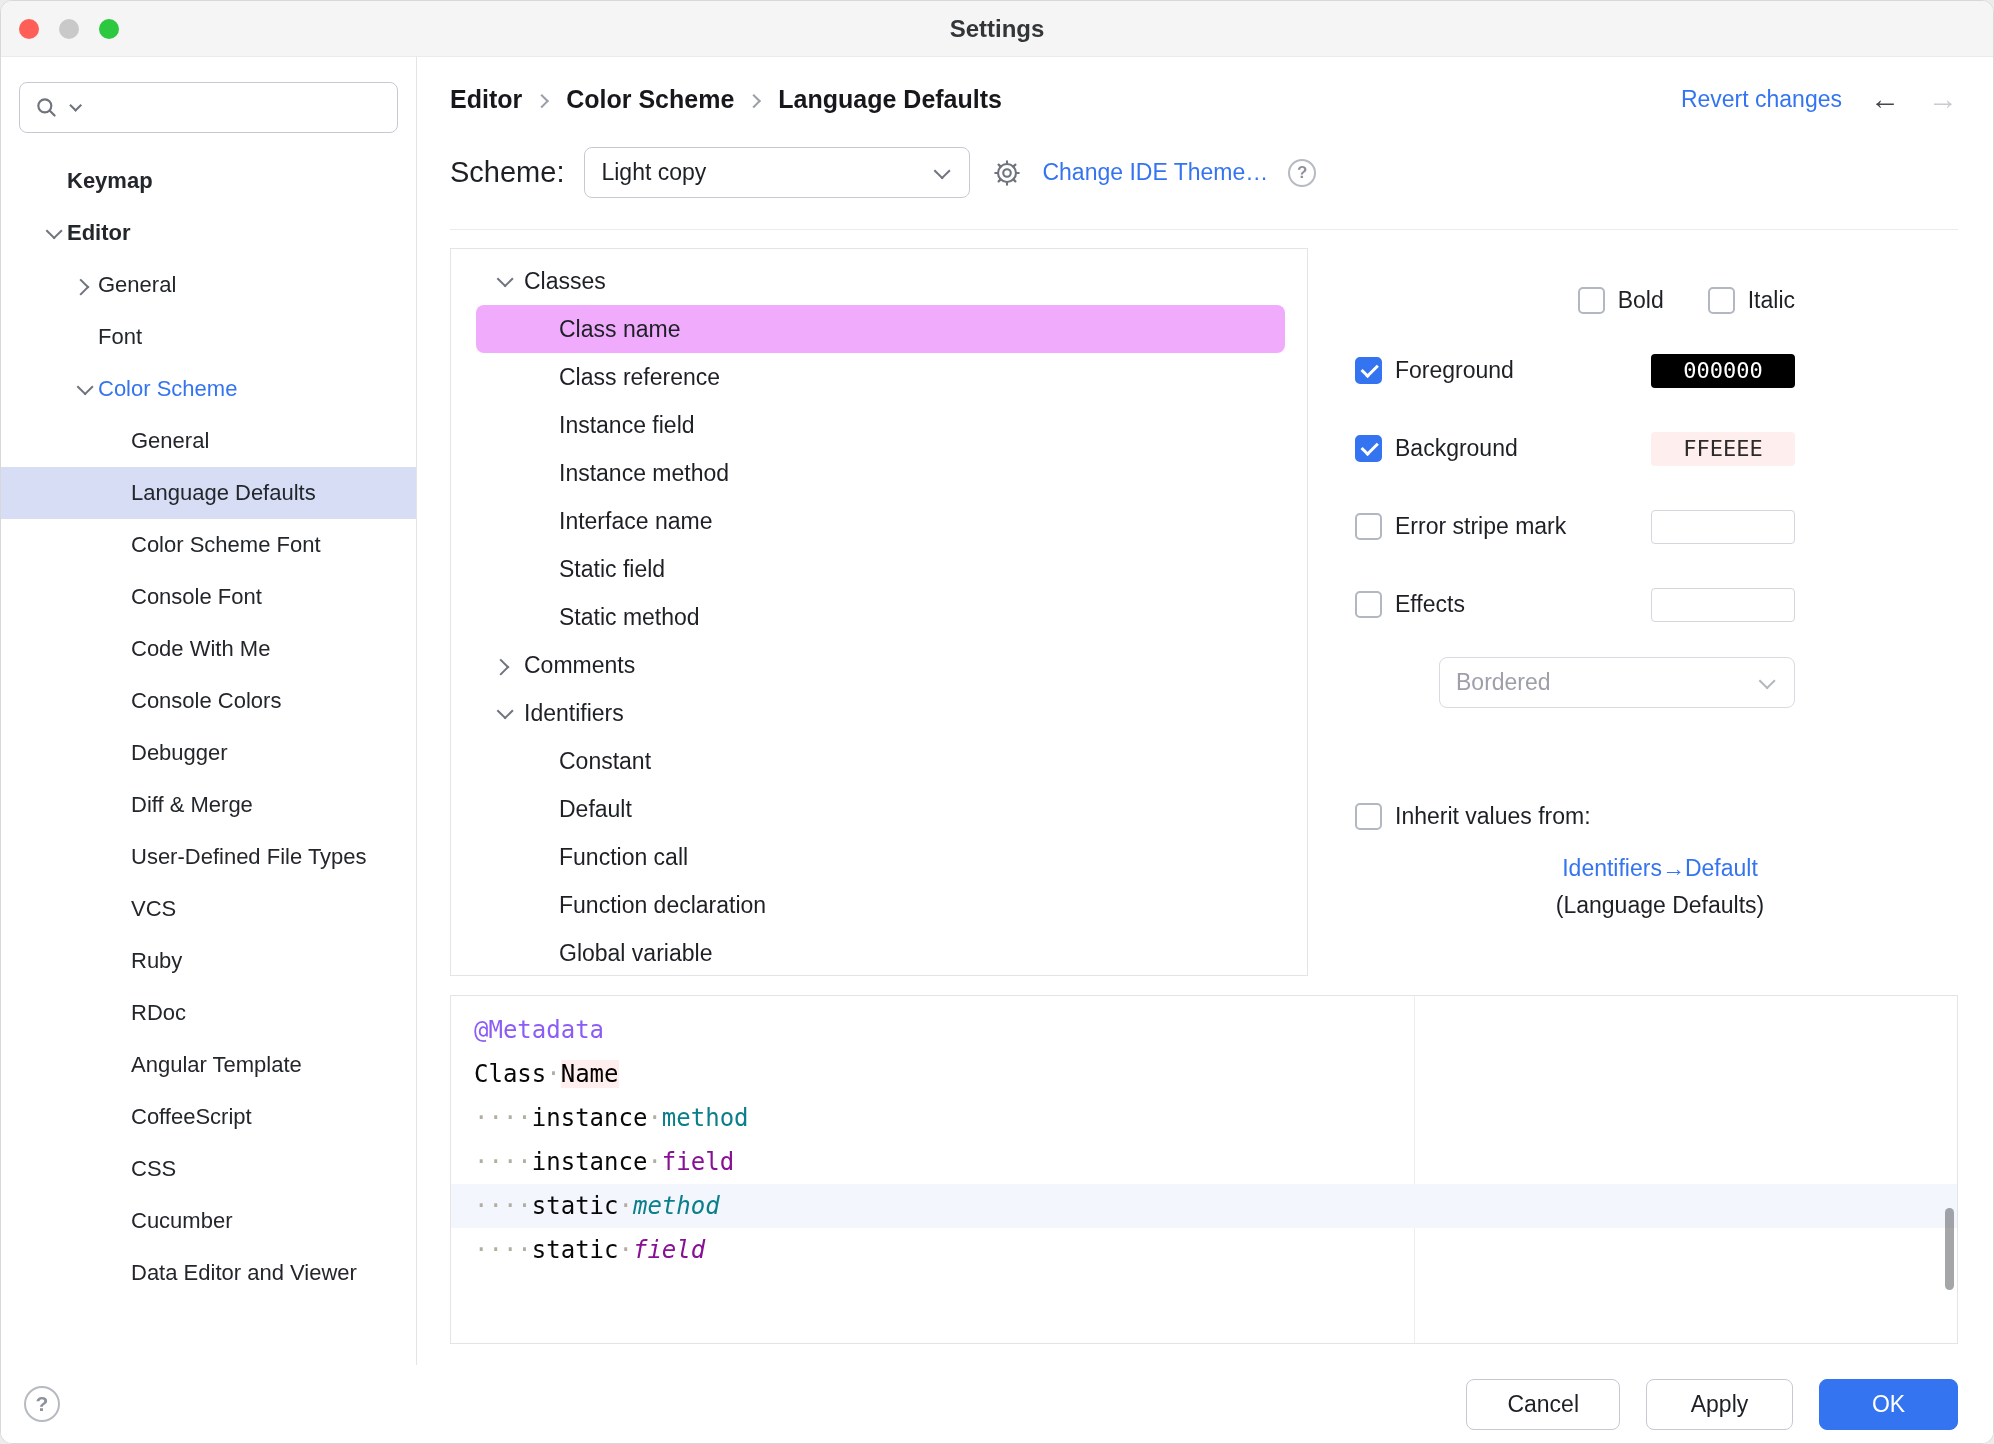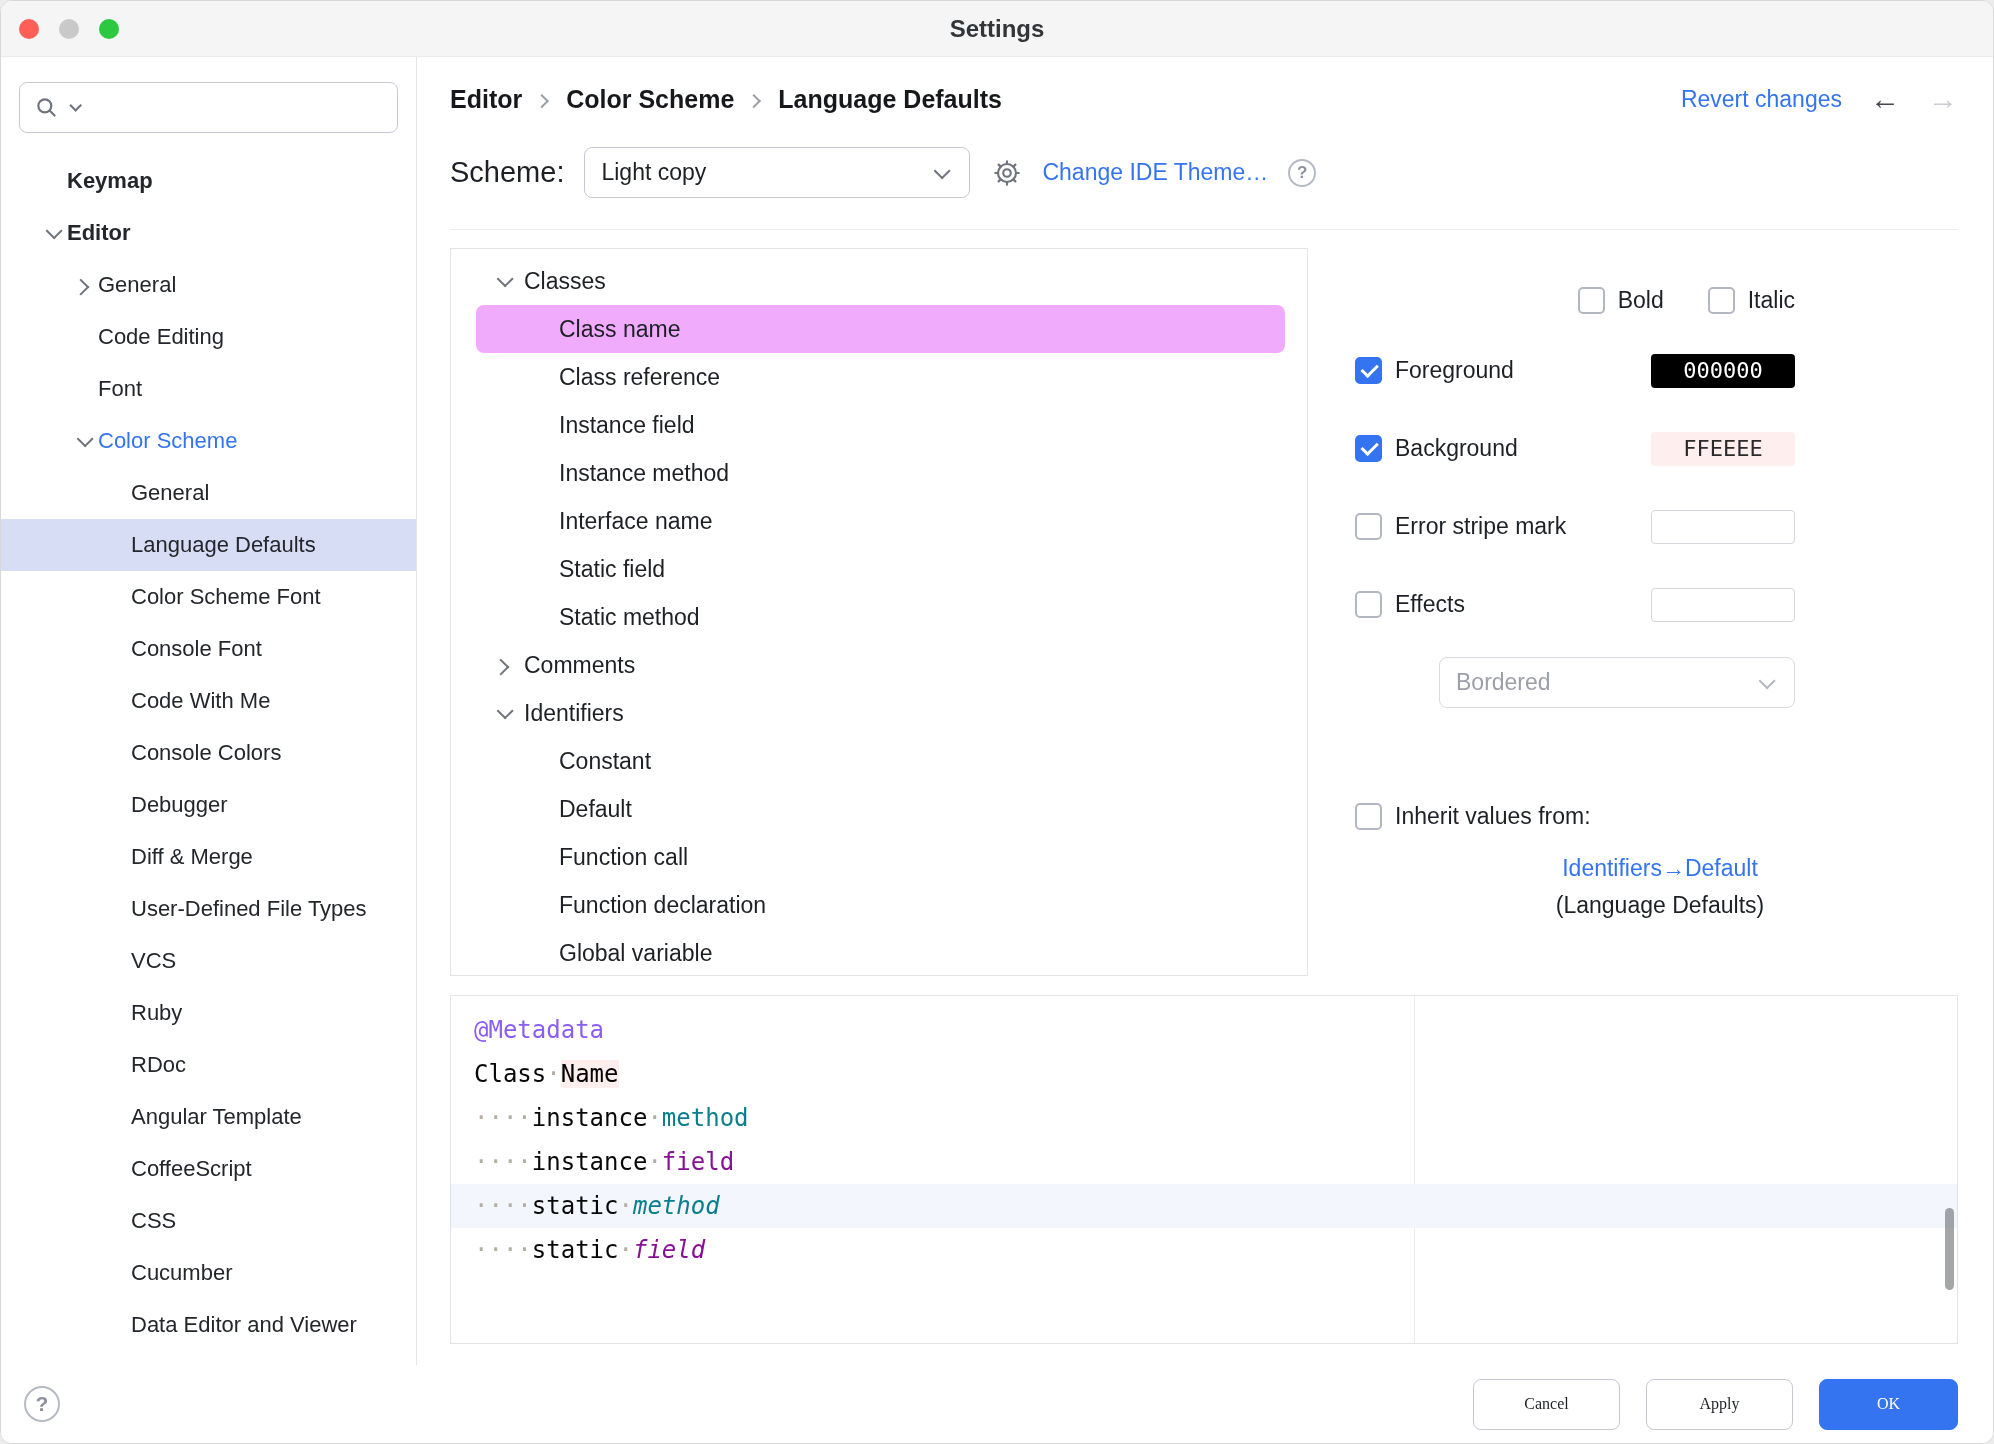--- a/index.html
+++ b/index.html
@@ -96,21 +96,21 @@
   .tok-classname{color:#000;background:#ffeeee}
   .tok-method{color:#0b7e8c}
   .tok-field{color:#871094}
   .tok-italic{font-style:italic}
   .margin-guide{position:absolute;top:0;bottom:0;left:963px;width:1px;background:#ededee;z-index:0}
   .preview-scrollbar{position:absolute;right:3px;top:212px;width:9px;height:82px;border-radius:5px;background:rgba(90,93,97,.55);z-index:2;cursor:pointer}
 
   
   .footer .help-circle{width:36px;height:36px;font-size:21px}
   .footer-buttons{margin-left:auto;display:flex;gap:26px}
-  .btn{height:51px;min-width:147px;padding:0 40px;border:1px solid #c6c9d2;background:#fff;border-radius:8px;font-size:16px;font-family:Liberation Serif, serif;color:#1d2025;cursor:pointer}
+  .btn{height:51px;min-width:147px;padding:0 40px;border:1px solid #c6c9d2;background:#fff;border-radius:8px;font-size:23px;font-family:Liberation Sans, sans-serif;color:#1d2025;cursor:pointer}
   .btn.primary{background:#3574F0;border-color:#3574F0;color:#fff;min-width:139px}
 </style>
 </head>
 <body>
 
 <div class="window">
 
   <div class="titlebar">
     <div class="traffic-lights">
       <span class="tl red"></span>
@@ -138,24 +138,20 @@
             <span class="chev"></span>
             <span class="row-label">Keymap</span>
           </div>
           <div class="side-row lvl0 bold">
             <span class="chev down"></span>
             <span class="row-label">Editor</span>
           </div>
           <div class="side-row lvl1">
             <span class="chev right"></span>
             <span class="row-label">General</span>
-          </div>
-          <div class="side-row lvl1">
-            <span class="chev"></span>
-            <span class="row-label">Code Editing</span>
           </div>
           <div class="side-row lvl1">
             <span class="chev"></span>
             <span class="row-label">Font</span>
           </div>
           <div class="side-row lvl1 accent">
             <span class="chev down"></span>
             <span class="row-label">Color Scheme</span>
           </div>
           <div class="side-row lvl2">

